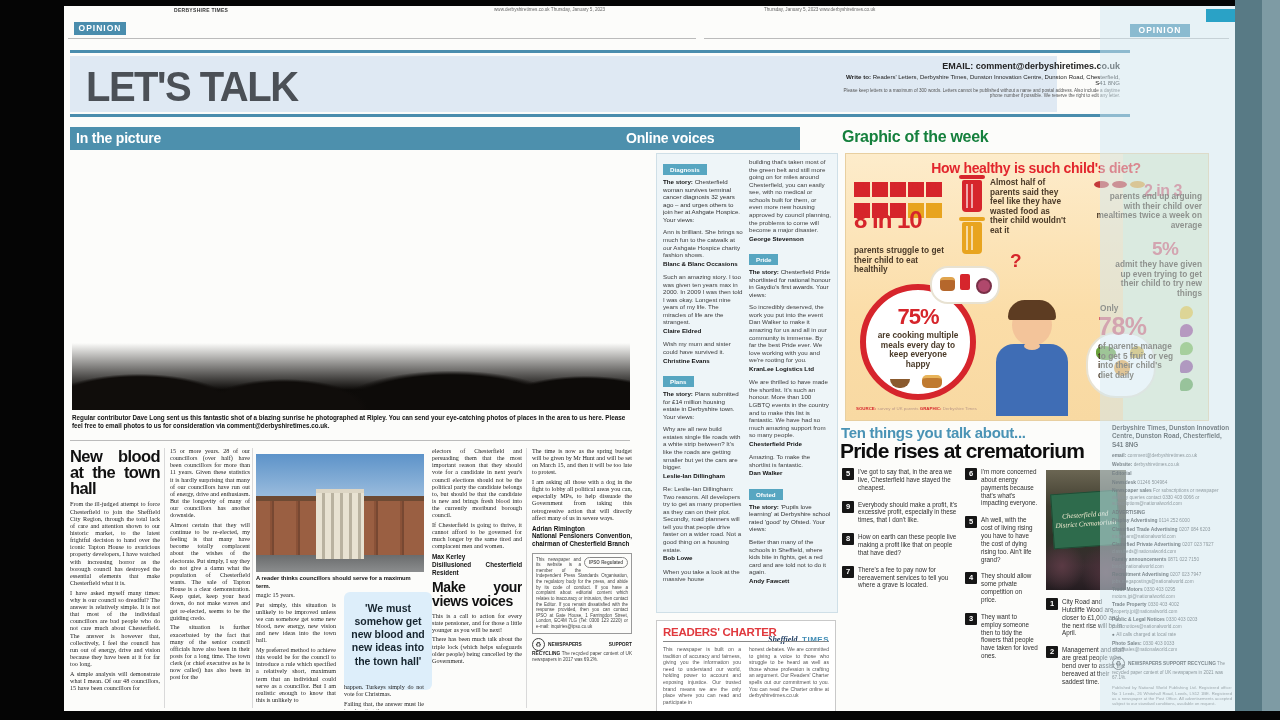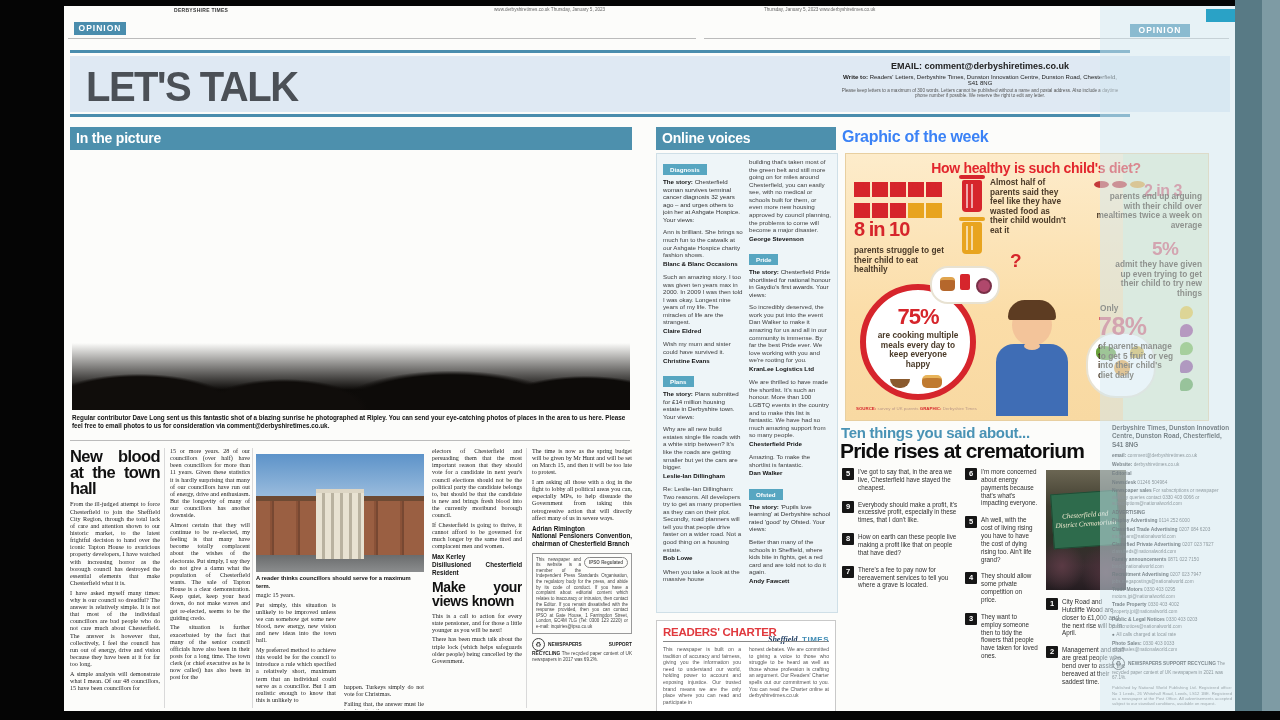--- a/index.html
+++ b/index.html
@@ -79,21 +79,21 @@
   .vauthor{font:bold 6.2px/1.2 "Liberation Sans",sans-serif;color:#111;margin:0 0 6px 0;}
 
   
   .charter{background:#fff;border:1px solid #c9c9c9;}
   .charter-title{font:bold 11.5px "Liberation Sans",sans-serif;color:#e0393e;letter-spacing:-0.3px;}
   .dtlogo-script{font:italic bold 8px "Liberation Serif",serif;color:#1d3a5f;}
   .dtlogo-caps{font:bold 8px "Liberation Sans",sans-serif;color:#3f8cb5;letter-spacing:.5px;}
   .charter-col{position:absolute;font:5.1px/1.3 "Liberation Sans",sans-serif;color:#555;text-align:justify;overflow:hidden;}
 
   
-  .gowhead{font:bold 16px "Liberation Sans",sans-serif;color:#3b82f6;letter-spacing:-0.3px;}
+  .gowhead{font:bold 16px "Liberation Sans",sans-serif;color:#15803d;letter-spacing:-0.3px;}
   .infog{overflow:hidden;background:linear-gradient(180deg,#fdeccb 0%,#fbdda8 60%,#f8d9a2 100%);
          border:1px solid #e8cfa0;}
   .greenband{position:absolute;top:0;bottom:0;background:#e2edcf;}
   .ig-title{position:absolute;font:bold 14px "Liberation Sans",sans-serif;color:#e2262d;text-align:center;letter-spacing:-0.3px;}
   .person{display:inline-block;width:16px;height:15px;position:relative;margin:0 2px 2px 0;}
   .person:before{content:"";position:absolute;left:4px;top:0;width:6px;height:6px;border-radius:50%;background:inherit;background-color:inherit;}
   .person:after{content:"";position:absolute;left:1px;top:6px;width:12px;height:9px;border-radius:5px 5px 1px 1px;background-color:inherit;}
   .p-red{background-color:#d6252b;}
   .p-yel{background-color:#e8a41f;}
   .bignum{font-family:"Liberation Sans",sans-serif;font-weight:bold;color:#d6252b;letter-spacing:-1px;}
@@ -151,23 +151,23 @@
 
     <div class="abs tinyhead" style="left:110px;top:1px;">DERBYSHIRE TIMES</div>
     <div class="abs dateline" style="left:430px;top:1px;">www.derbyshiretimes.co.uk  Thursday, January 5, 2023</div>
     <div class="abs dateline" style="left:700px;top:1px;">Thursday, January 5, 2023  www.derbyshiretimes.co.uk</div>
     <div class="abs hairline" style="left:4px;top:32px;width:628px;"></div>
     <div class="abs hairline" style="left:640px;top:32px;width:525px;"></div>
 
     <div class="abs badge" style="left:10px;top:16px;width:52px;height:13px;">OPINION</div>
 
     <div class="abs tealrule" style="left:6px;top:44px;width:1060px;"></div>
-    <div class="abs banner" style="left:6px;top:50px;width:1160px;height:56px;">
+    <div class="abs banner" style="left:6px;top:50px;width:962px;height:56px;padding-left:25px;">
       <div class="abs bigtitle" style="left:16px;top:6px;">LET'S TALK</div>
-      <div class="abs emailblock" style="left:770px;top:5px;width:280px;">
+      <div class="abs emailblock" style="left:770px;top:5px;width:280px;text-align:right;">
         <div class="l1"><b>EMAIL:</b> <span>comment@derbyshiretimes.co.uk</span></div>
         <div class="l2"><b>Write to:</b> <span>Readers' Letters, Derbyshire Times, Dunston Innovation Centre, Dunston Road, Chesterfield, S41 8NG</span></div>
         <div class="l3">Please keep letters to a maximum of 300 words. Letters cannot be published without a name and postal address. Also include a daytime phone number if possible. We reserve the right to edit any letter.</div>
       </div>
     </div>
     <div class="abs tealrule" style="left:6px;top:108px;width:1060px;"></div>
 
     <div class="abs secthead" style="left:6px;top:121px;width:556px;">In the picture</div>
     <div class="abs sunrise" style="left:8px;top:148px;width:558px;height:256px;">
       <div class="treeline"></div>
@@ -201,32 +201,33 @@
         <div class="th-portico"></div>
       </div>
       <div class="abs photocap" style="left:186px;top:129px;width:168px;font-size:5.8px;">A reader thinks councillors should serve for a maximum term.</div>
 
       <div class="col" style="left:186px;top:146px;width:80px;height:118px;">
           <p>magic 15 years.</p>
           <p>Put simply, this situation is unlikely to be improved unless we can somehow get some new blood, new energy, new vision and new ideas into the town hall.</p>
           <p>My preferred method to achieve this would be for the council to introduce a rule which specified a relatively short, maximum term that an individual could serve as a councillor. But I am realistic enough to know that this is unlikely to</p>
         </div>
 
+      <div class="pullquote" style="left:274px;top:146px;width:76px;height:78px;">'We must somehow get new blood and new ideas into the town hall'</div>
       <div class="col" style="left:274px;top:238px;width:80px;height:26px;">
           <p>happen. Turkeys simply do not vote for Christmas.</p>
           <p>Failing that, the answer must lie in educating the</p>
         </div>
 
       <div class="col" style="left:362px;top:2px;width:90px;height:260px;">
         <div>
             <p>electors of Chesterfield and persuading them that the most important reason that they should vote for a candidate in next year's council elections should not be the political party the candidate belongs to, but should be that the candidate is new and brings fresh blood into the currently moribund borough council.</p>
             <p>If Chesterfield is going to thrive, it cannot afford to be governed for much longer by the same tired and complacent men and women.</p>
           </div>
         <div class="sig"><span>Max Kerley</span><br><span>Disillusioned Chesterfield Resident</span></div>
-        <div class="h2">Make your views known</div>
+        <div class="h2">Make your views voices</div>
         <div>
             <p>This is a call to action for every state pensioner, and for those a little younger as you will be next!</p>
             <p>There has been much talk about the triple lock (which helps safeguards older people) being cancelled by the Government.</p>
           </div>
       </div>
 
       <div class="col" style="left:462px;top:2px;width:100px;height:260px;">
         <div>
             <p>The time is now as the spring budget will be given by Mr Hunt and will be set on March 15, and then it will be too late to protest.</p>
             <p>I am asking all those with a dog in the fight to lobby all political areas you can, especially MPs, to help dissuade the Government from taking this retrogressive action that will directly affect many of us in severe ways.</p>
@@ -236,21 +237,21 @@
           <span class="ipsochip"><span>IPSO</span> <span>Regulated</span></span>
           <span>This newspaper and its website is a member of the Independent Press Standards Organisation, the regulatory body for the press, and abide by its code of conduct. If you have a complaint about editorial content which relates to inaccuracy or intrusion, then contact the Editor. If you remain dissatisfied with the response provided, then you can contact IPSO at Gate House, 1 Farringdon Street, London, EC4M 7LG (Tel: 0300 123 2220) or e-mail: inquiries@ipso.co.uk</span>
         </div>
         <div class="recyc" style="margin-top:4px;">
           <span class="rglyph">♻</span><b>NEWSPAPERS SUPPORT RECYCLING</b>
           <span>The recycled paper content of UK newspapers in 2017 was 69.2%.</span>
         </div>
       </div>
     </div>
 
-    <div class="abs secthead" style="left:592px;top:121px;width:174px;">Online voices</div>
+    <div class="abs secthead" style="left:556px;top:121px;width:174px;">Online voices</div>
     <div class="abs voicesbody" style="left:592px;top:147px;width:180px;height:458px;">
       <div class="vcol" style="left:6px;top:4px;width:80px;height:448px;">
           <div><span class="chip">Diagnosis</span></div>
           <p class="story"><b>The story: </b>Chesterfield woman survives terminal cancer diagnosis 32 years ago – and urges others to join her at Ashgate Hospice. Your views:</p>
           <p class="vtext">Ann is brilliant. She brings so much fun to the catwalk at our Ashgate Hospice charity fashion shows.</p>
           <p class="vauthor">Blanc &amp; Blanc Occasions</p>
           <p class="vtext">Such an amazing story. I too was given ten years max in 2000. In 2009 I was then told I was okay. Longest nine years of my life. The miracles of life are the strangest.</p>
           <p class="vauthor">Claire Eldred</p>
           <p class="vtext">Wish my mum and sister could have survived it.</p>
           <p class="vauthor">Christine Evans</p>
@@ -290,21 +291,21 @@
       <div class="charter-col" style="left:6px;top:25px;width:78px;height:60px;">This newspaper is built on a tradition of accuracy and fairness, giving you the information you need to understand our world, holding power to account and exposing injustice. Our trusted brand means we are the only place where you can read and participate in</div>
       <div class="charter-col" style="left:92px;top:25px;width:80px;height:60px;">honest debates. We are committed to giving a voice to those who struggle to be heard as well as those whose profession is crafting an argument. Our Readers' Charter spells out our commitment to you. You can read the Charter online at derbyshiretimes.co.uk</div>
     </div>
 
     <div class="abs gowhead" style="left:778px;top:122px;">Graphic of the week</div>
     <div class="abs infog" style="left:781px;top:147px;width:362px;height:266px;">
       <div class="greenband" style="left:277px;width:85px;"></div>
       <div class="ig-title" style="left:30px;top:6px;width:320px;">How healthy is such child's diet?</div>
 
       <div class="abs" style="left:8px;top:28px;width:104px;"><span class="person p-red"></span><span class="person p-red"></span><span class="person p-red"></span><span class="person p-red"></span><span class="person p-red"></span><span class="person p-red"></span><span class="person p-red"></span><span class="person p-red"></span><span class="person p-yel"></span><span class="person p-yel"></span></div>
-      <div class="abs bignum" style="left:8px;top:64px;font-size:20px;">8 in 10</div>
+      <div class="abs bignum" style="left:8px;top:52px;font-size:24px;">8 in 10</div>
       <div class="abs igtext" style="left:8px;top:92px;width:96px;">parents struggle to get their child to eat healthily</div>
 
       <div class="bin" style="left:116px;top:26px;width:20px;height:32px;background:#d6252c;"></div>
       <div class="bin" style="left:116px;top:68px;width:20px;height:32px;background:#e8a41f;"></div>
       <div class="abs igtext" style="left:144px;top:24px;width:80px;">Almost half of parents said they feel like they have wasted food as their child wouldn't eat it</div>
 
       <div class="abs bignum" style="left:164px;top:96px;font-size:19px;">?</div>
 
       <div class="circle75" style="left:14px;top:130px;width:104px;height:104px;">
         <div class="bignum" style="font-size:22px;margin-top:14px;">75%</div>
@@ -351,21 +352,21 @@
         </div>
 
       <div class="srcline" style="left:10px;top:252px;">
         <b>SOURCE:</b>
         <span>survey of UK parents</span>
         <b>GRAPHIC:</b>
         <span>Derbyshire Times</span>
       </div>
     </div>
 
-    <div class="abs kicker" style="left:777px;top:418px;">Ten things you said about...</div>
+    <div class="abs kicker" style="left:777px;top:418px;">Ten things you talk about...</div>
     <div class="abs tthead" style="left:776px;top:433px;">Pride rises at crematorium</div>
     <div class="abs" style="left:776px;top:462px;width:368px;height:244px;overflow:hidden;">
       <div class="abs" style="left:2px;top:0;width:116px;">
           <div class="titem">
             <span class="tchip">5</span>
             <span class="ttext">I've got to say that, in the area we live, Chesterfield have stayed the cheapest.</span>
           </div>
           <div class="titem">
             <span class="tchip">9</span>
             <span class="ttext">Everybody should make a profit, it's excessive profit, especially in these times, that I don't like.</span>

